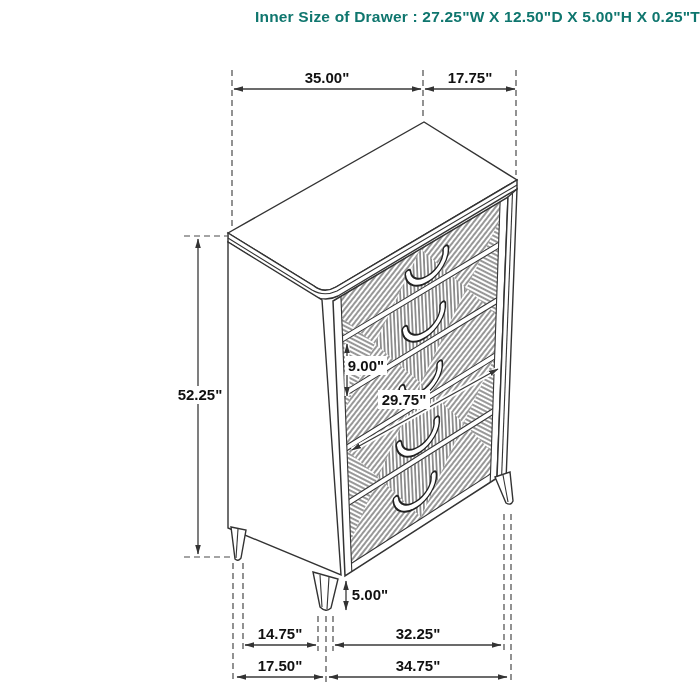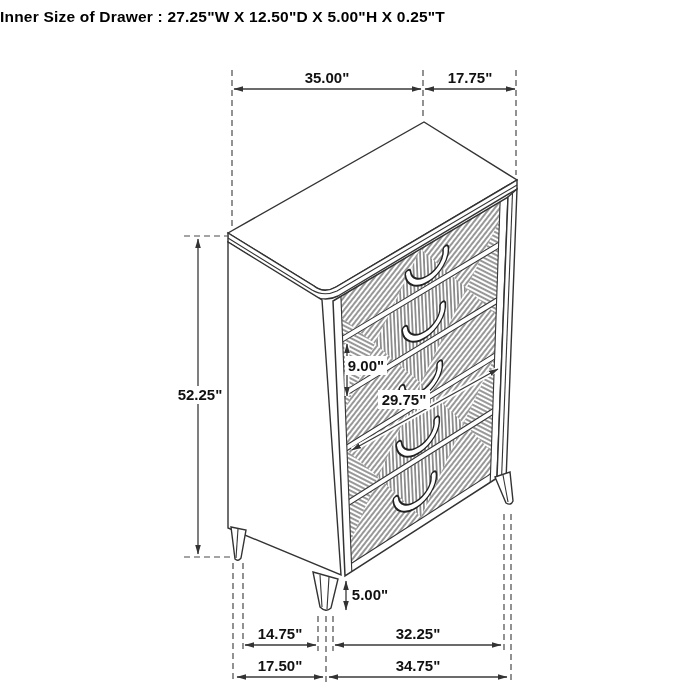--- a/index.html
+++ b/index.html
@@ -2,22 +2,22 @@
 <html><head>
 <meta charset="utf-8">
 <style>
   html,body{margin:0;padding:0;}
   body{
     width:700px;height:700px;background:#ffffff;position:relative;overflow:hidden;
     font-family:"Liberation Sans",sans-serif;
   }
   .stage{position:absolute;left:0;top:0;width:700px;height:700px;}
   .title{
-    position:absolute;left:0;top:8px;width:700px;text-align:left;
-    font-size:15.5px;font-weight:bold;color:#000000;letter-spacing:.2px;
+    position:absolute;left:0;top:8px;width:700px;text-align:right;
+    font-size:15.5px;font-weight:bold;color:#0f766e;letter-spacing:.2px;
   }
   svg{position:absolute;left:0;top:0;}
   text{font-family:"Liberation Sans",sans-serif;font-weight:bold;font-size:15px;fill:#111;}
   .dimline{stroke:#3a3a3a;stroke-width:1.3;fill:none;}
   .ext{stroke:#4a4a4a;stroke-width:1.2;stroke-dasharray:6 4;fill:none;}
   .edge{stroke:#333;stroke-width:1.4;fill:#ffffff;}
   .thin{stroke:#333;stroke-width:1.1;fill:none;}
   .case{stroke:#ffffff;stroke-width:5;fill:none;}
   .lblbg{fill:#ffffff;}
 </style>

